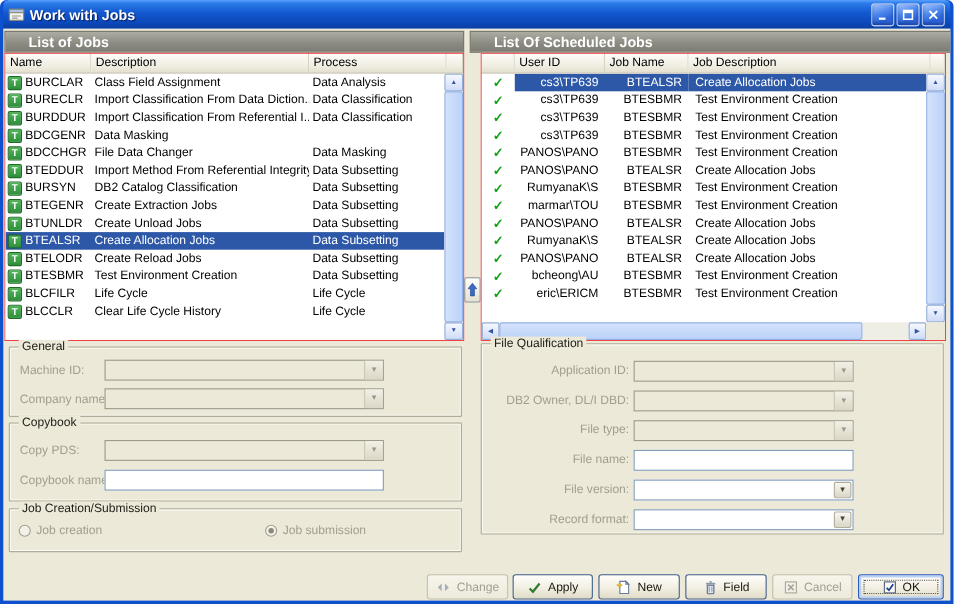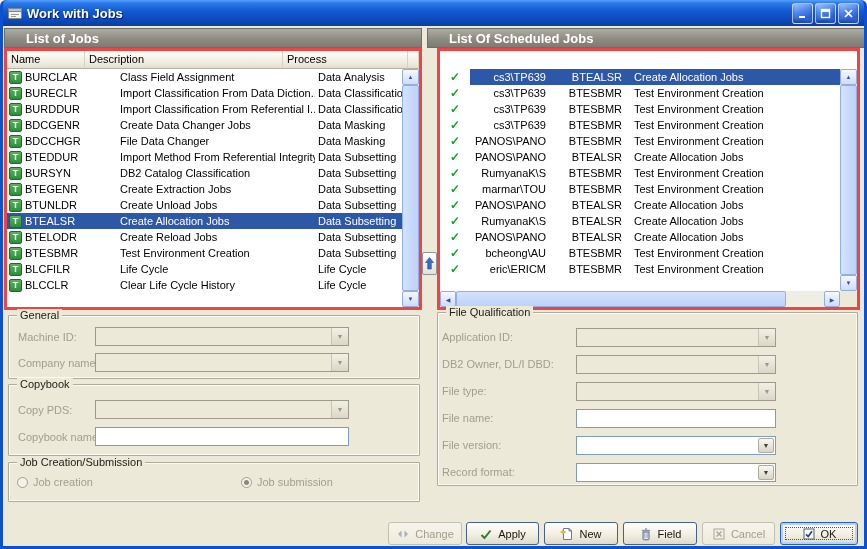--- a/index.html
+++ b/index.html
@@ -22,38 +22,38 @@
   
   .client { position:relative; height:520px; background:#ece9d8; overflow:hidden; font-size:11px; }
 
   .phead { position:absolute; top:2px; height:20px; line-height:20px; padding-left:21px;
     background:linear-gradient(180deg,#adaca3 0%,#8b8a81 60%,#7d7c74 100%);
     color:#fff; font-weight:bold; font-size:13px; border:1px solid #6f6e66; }
   .phead-left { left:1px; width:418px; }
   .phead-right { left:424px; width:498px; }
 
   
-  .datatable { position:absolute; background:#fff; border:3px solid #ef4444; }
+  .datatable { position:absolute; background:#fff; border:1px solid #ef4444; }
   .ltable { left:1px; top:22px; width:418px; height:262px; }
   .rtable { left:434px; top:22px; width:423px; height:262px; }
 
   .thead { display:flex; height:18px; }
   .hc { background:linear-gradient(180deg,#fdfcf8 0%,#efecdf 70%,#e3dfcf 100%);
     border-right:1px solid #d6d2c2; border-bottom:1px solid #b5b19e;
     font-size:11px; color:#000; padding:2px 0 0 4px; white-space:nowrap; overflow:hidden; }
   .h-name{width:78px} .h-desc{width:198px} .h-proc{width:125px} .h-fillL{flex:1}
   .h-check{width:30px} .h-user{width:82px} .h-job{width:76px} .h-jdesc{width:220px} .h-fillR{flex:1}
 
   .lbody { position:absolute; top:18px; left:0; right:17px; bottom:0; background:#fff; overflow:hidden; }
   .rbody { position:absolute; top:18px; left:0; right:17px; bottom:16px; background:#fff; overflow:hidden; }
 
   .lrow,.rrow { display:flex; height:16px; line-height:16px; color:#000; white-space:nowrap; }
   .cell { overflow:hidden; }
   .c-name { width:78px; display:flex; align-items:center; gap:3px; padding-left:2px; }
-  .c-desc { width:198px; padding-left:3px;margin-left:32px; }
+  .c-desc { width:198px; padding-left:3px; }
   .c-proc { flex:1; padding-left:3px; }
   .lrow.sel { background:#2d57a7; color:#fff; }
 
   .ticon { width:13px; height:13px; flex:0 0 13px; border-radius:2px; background:linear-gradient(180deg,#52b659,#2e8f3a);
     border:1px solid #1d6b28; color:#fff; font-size:9px; font-weight:bold; line-height:11px; text-align:center; }
 
   .c-check { width:30px; text-align:center; color:#16a11b; font-weight:bold; font-size:12px; }
   .c-user { width:82px; text-align:right; padding-right:6px; }
   .c-job { width:76px; text-align:right; padding-right:6px; }
   .c-jdesc { flex:1; padding-left:6px; }
@@ -75,21 +75,21 @@
 
   
   .xfer { position:absolute; left:419px; top:226px; width:15px; height:23px;
     border:1px solid #8a94a0; border-radius:2px; background:linear-gradient(180deg,#fdfdf9,#e6e2d2);
     display:flex; align-items:center; justify-content:center; padding:0; }
 
   
   .group { position:absolute; border:1px solid #aeab9a; border-radius:1px; box-shadow:inset 0 0 0 1px #fbfaf3; }
   .gtitle { position:absolute; top:-7px; left:8px; background:#ece9d8; padding:0 3px; font-size:11px; color:#22221c; }
   .glabel { position:absolute; font-size:11px; color:#a19e8f; white-space:nowrap; }
-  .glabel.r { }
+  .glabel.r { text-align:right; }
 
   .combo { position:absolute; height:19px; border:1px solid #9d9a8c; background:#ece9d8; display:flex; }
   .cfill { flex:1; }
   .carr { flex:0 0 17px; display:flex; align-items:center; justify-content:center; font-size:7px; color:#9a9788;
     background:linear-gradient(180deg,#f2f0e6,#dbd7c6); border-left:1px solid #c9c5b4; }
   .combo.on { border-color:#7f9db9; background:#fff; }
   .combo.on .carr { color:#45432f; border:1px solid #b0ac9a; border-radius:2px; margin:1px;
     background:linear-gradient(180deg,#f8f7f2,#d9d5c6); flex:0 0 16px; }
   .tinput { position:absolute; height:19px; border:1px solid #7f9db9; background:#fff;
     font-family:"Liberation Sans",sans-serif; font-size:11px; padding:0 3px; }
@@ -182,21 +182,20 @@
               <span>BURDDUR</span>
             </span>
             <span class="cell c-desc">Import Classification From Referential I...</span>
             <span class="cell c-proc">Data Classification</span>
           </div>
           <div class="lrow">
             <span class="cell c-name">
               <span class="ticon">T</span>
               <span>BDCGENR</span>
             </span>
-            <span class="cell c-desc">Create Data Changer Jobs</span>
             <span class="cell c-proc">Data Masking</span>
           </div>
           <div class="lrow">
             <span class="cell c-name">
               <span class="ticon">T</span>
               <span>BDCCHGR</span>
             </span>
             <span class="cell c-desc">File Data Changer</span>
             <span class="cell c-proc">Data Masking</span>
           </div>
@@ -280,20 +279,27 @@
       </div>
     </div>
 
     <button class="xfer">
       <svg width="9" height="13" viewBox="0 0 9 13">
           <path d="M4.5 0.5 L8.5 5.5 H6.3 V12 H2.7 V5.5 H0.5 Z" fill="#3a6ac4" stroke="#254a90" stroke-width="0.6"></path>
         </svg>
     </button>
 
     <div class="datatable rtable">
+      <div class="thead">
+        <span class="hc h-check"></span>
+        <span class="hc h-user">User ID</span>
+        <span class="hc h-job">Job Name</span>
+        <span class="hc h-jdesc">Job Description</span>
+        <span class="hc h-fillR"></span>
+      </div>
       <div class="rbody">
           <div class="rrow sel">
             <span class="cell c-check">✓</span>
             <span class="cell c-user">cs3\TP639</span>
             <span class="cell c-job">BTEALSR</span>
             <span class="cell c-jdesc">Create Allocation Jobs</span>
           </div>
           <div class="rrow">
             <span class="cell c-check">✓</span>
             <span class="cell c-user">cs3\TP639</span>

